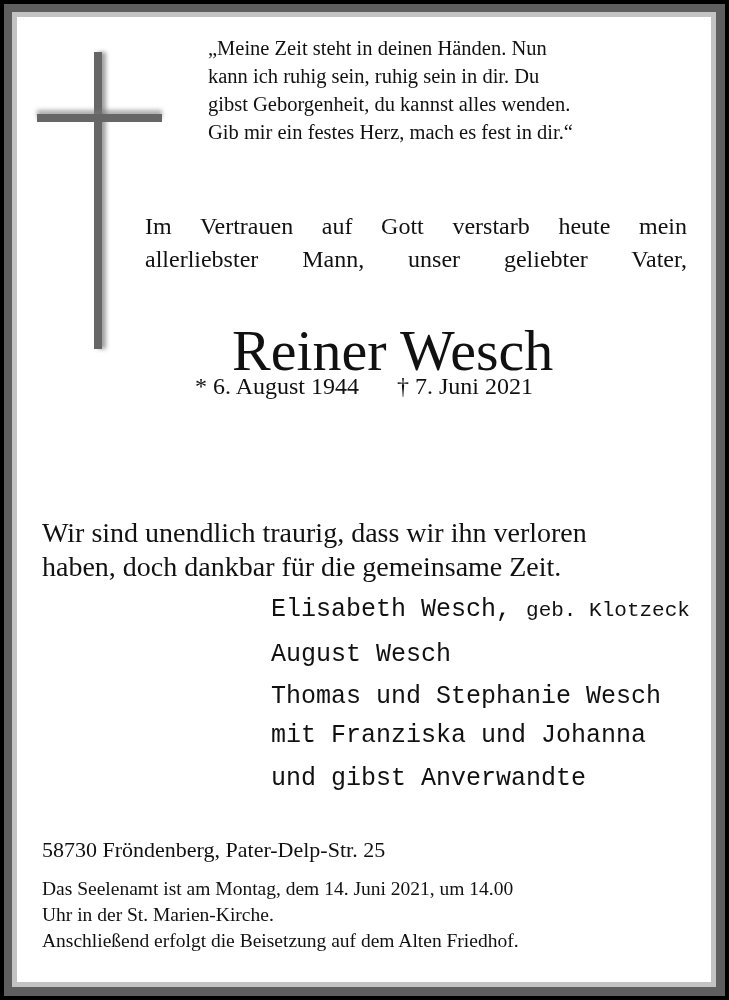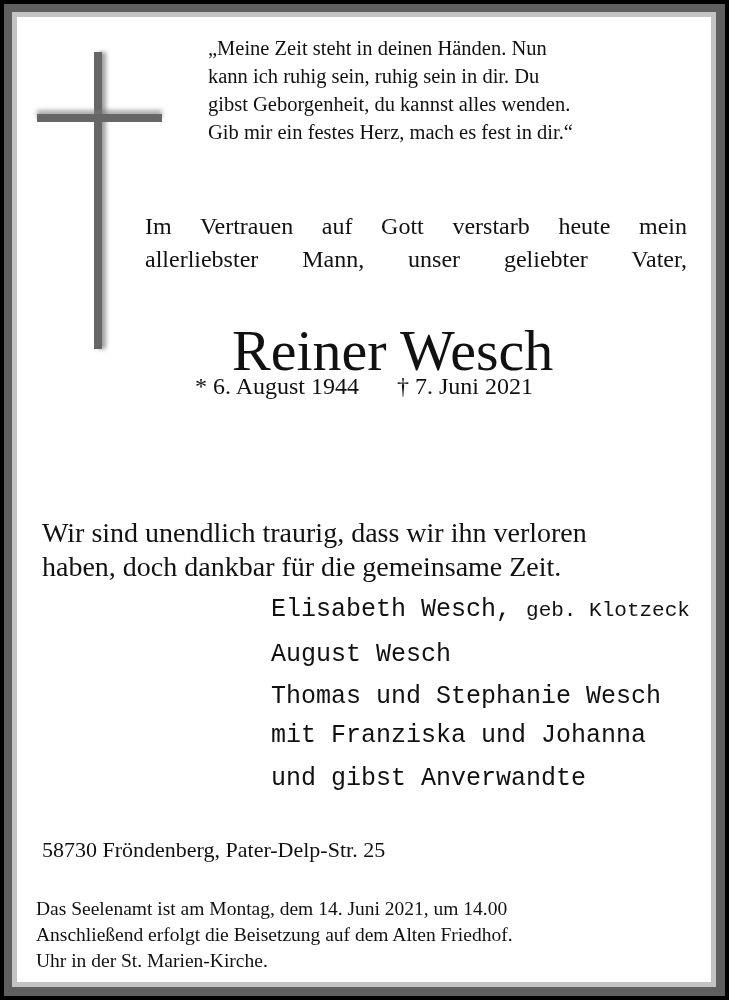--- a/index.html
+++ b/index.html
@@ -18,21 +18,21 @@
   .intro { left: 145px; top: 210px; width: 542px; font-size: 24px; line-height: 33px; text-align: justify; white-space: normal; }
   .intro span { display: block; text-align-last: justify; }
   .intro span.last { text-align-last: left; }
   .name { left: 232px; top: 316px; font-size: 58px; line-height: 70px; }
   .dates { left: 195px; top: 366px; font-size: 24px; line-height: 40px; }
   .dates .death { margin-left: 38px; }
   .sorrow { left: 42px; top: 488px; font-size: 28px; line-height: 34px; margin-top: 28px; }
   .fam { left: 271px; font-size: 25px; line-height: 34px; font-family: Liberation Mono, monospace; }
   .fam .small { font-size: 21px; }
   .address { left: 42px; top: 834px; font-size: 22px; line-height: 32px; text-align: right; }
-  .service { left: 36px; top: 876px; font-size: 19.5px; line-height: 26px; margin-top: 20px; }
+  .service { left: 42px; top: 876px; font-size: 19.5px; line-height: 26px; }
 </style>
 </head>
 <body>
 
 <div class="frame-dark"></div>
 <div class="frame-light"></div>
 <div class="paper"></div>
 
 <div class="cross">
   <div class="v"></div>
@@ -68,15 +68,15 @@
 </div>
 <div class="t fam" style="top:638px">August Wesch</div>
 <div class="t fam" style="top:680px">Thomas und Stephanie Wesch</div>
 <div class="t fam" style="top:719px">mit Franziska und Johanna</div>
 <div class="t fam" style="top:762px">und gibst Anverwandte</div>
 
 <div class="t address">58730 Fröndenberg, Pater-Delp-Str. 25</div>
 
 <div class="t service">
   <div>Das Seelenamt ist am Montag, dem 14. Juni 2021, um 14.00</div>
+  <div>Uhr in der St. Marien-Kirche.</div>
   <div>Anschließend erfolgt die Beisetzung auf dem Alten Friedhof.</div>
-  <div>Uhr in der St. Marien-Kirche.</div>
 </div>
 
 </body></html>

